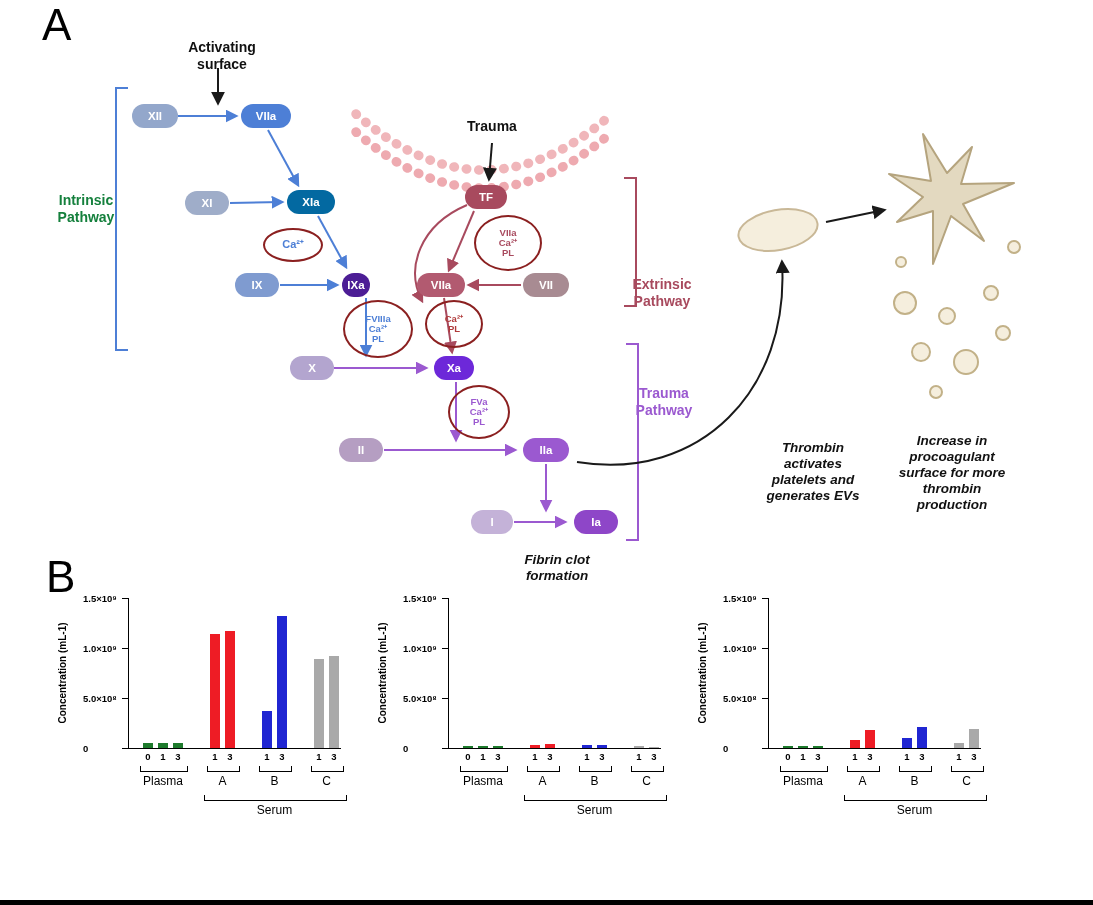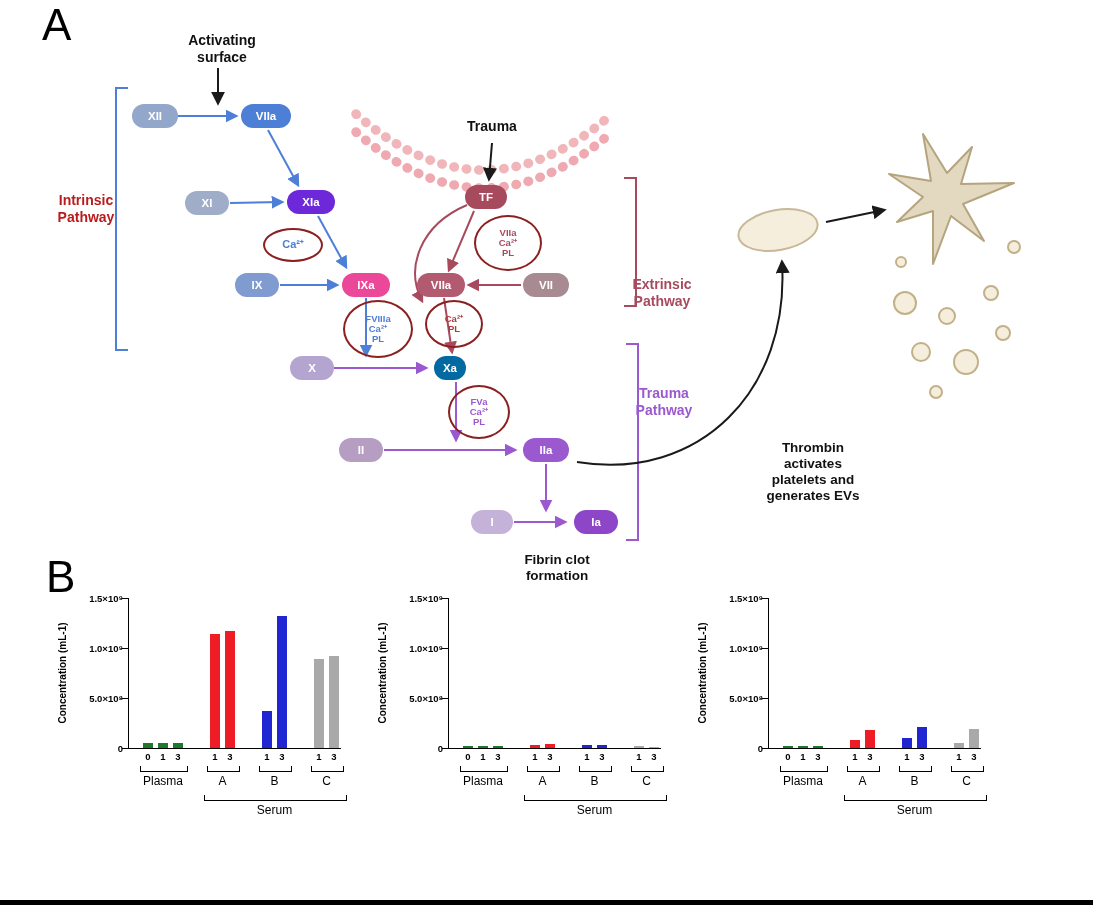--- a/index.html
+++ b/index.html
@@ -8,32 +8,32 @@
   .underlay{position:absolute;left:0;top:0;z-index:0;}
   .panel-label{position:absolute;z-index:3;font-size:44px;color:#000;font-weight:400;}
   .pill{position:absolute;z-index:2;height:24px;border-radius:13px;color:#fff;font-weight:bold;
         font-size:11.5px;display:flex;align-items:center;justify-content:center;}
   .cofactor{position:absolute;z-index:2;border:2.5px solid #8b2020;border-radius:50%;
         display:flex;align-items:center;justify-content:center;text-align:center;
         font-weight:bold;white-space:pre-line;line-height:1.05;background:transparent;}
   .cofactor.solid{background:#fff;}
   .note{position:absolute;z-index:2;text-align:center;font-weight:bold;font-size:14px;
         white-space:pre-line;line-height:1.18;color:#111;}
-  .note.small{font-size:13.5px;}
+  .note.small{font-size:13.5px;font-style:italic;}
   
   .charts-row{position:absolute;left:62px;top:598px;display:flex;gap:28px;z-index:2;}
   .chart{width:292px;}
   .chart-title{text-align:center;padding-left:56px;font-size:12.5px;color:#3d3d3d;margin-bottom:18px;}
   .plot{position:relative;margin-left:66px;width:212px;height:150px;
         border-left:1.6px solid #000;border-bottom:1.6px solid #000;}
   .ylabel{position:absolute;left:-60px;top:138px;width:150px;height:12px;
         transform-origin:0 100%;transform:rotate(-90deg);text-align:center;
         font-weight:bold;font-size:10px;white-space:nowrap;color:#000;}
   .ytick{position:absolute;left:-7px;width:7px;height:1.5px;background:#000;}
-  .yticklabel{position:absolute;left:-46px;width:40px;text-align:right;font-size:9.5px;font-weight:bold;color:#000;}
+  .yticklabel{position:absolute;left:-46px;width:40px;font-size:9.5px;font-weight:bold;color:#000;}
   .bar{position:absolute;bottom:0;z-index:1;}
   .xticklabel{position:absolute;top:153px;width:16px;text-align:center;font-size:9.5px;font-weight:bold;color:#000;}
   .bracket{position:absolute;height:5px;border-left:1.2px solid #000;border-right:1.2px solid #000;border-bottom:1.2px solid #000;}
   .group-bracket{top:168px;}
   .grouplabel{position:absolute;top:176px;width:60px;text-align:center;font-size:12px;color:#000;}
   .serum-bracket{top:197px;}
   .serumlabel{position:absolute;top:205px;width:60px;text-align:center;font-size:12px;color:#000;}
   .bottom-bar{position:absolute;left:0;bottom:0;width:100%;height:5px;background:#000;z-index:4;}
 </style>
 </head>
@@ -110,47 +110,52 @@
       <circle cx="921" cy="352" r="9"></circle>
       <circle cx="966" cy="362" r="12"></circle>
       <circle cx="1003" cy="333" r="7"></circle>
       <circle cx="936" cy="392" r="6"></circle>
     </g>
   </svg>
 
   <div class="panel-label" style="left:42px;top:0px">A</div>
   <div class="panel-label" style="left:46px;top:552px">B</div>
 
-  <div class="note" style="left:162px;top:32px;width:120px">Activating
+  <div class="note" style="left:162px;top:39px;width:120px">Activating
 surface</div>
   <div class="note" style="left:452px;top:118px;width:80px">Trauma</div>
-  <div class="note" style="left:36px;top:192px;width:100px;color:#b91c1c">Intrinsic
+  <div class="note" style="left:36px;top:192px;width:100px;color:#15803d">Intrinsic
 Pathway</div>
   <div class="note" style="left:612px;top:276px;width:100px;color:#a84a5e">Extrinsic
 Pathway</div>
   <div class="note" style="left:614px;top:385px;width:100px;color:#9b59d0">Trauma
 Pathway</div>
   <div class="note small" style="left:738px;top:440px;width:150px">Thrombin
 activates
 platelets and
 generates EVs</div>
+  <div class="note small" style="left:877px;top:433px;width:150px">Increase in
+procoagulant
+surface for more
+thrombin
+production</div>
   <div class="note small" style="left:497px;top:552px;width:120px">Fibrin clot
 formation</div>
 
   <div class="pill" style="left:132px;top:104px;width:46px;background:#93a7cb">XII</div>
   <div class="pill" style="left:241px;top:104px;width:50px;background:#4d7fd6">VIIa</div>
   <div class="pill" style="left:185px;top:191px;width:44px;background:#9fadc9">XI</div>
-  <div class="pill" style="left:287px;top:190px;width:48px;background:#6d28d9">XIa</div>
+  <div class="pill" style="left:287px;top:190px;width:48px;background:#0369a1">XIa</div>
   <div class="pill" style="left:235px;top:273px;width:44px;background:#7f9bd0">IX</div>
-  <div class="pill" style="left:342px;top:273px;width:48px;background:#ec4899">IXa</div>
+  <div class="pill" style="left:342px;top:273px;width:28px;background:#4c1d95">IXa</div>
   <div class="pill" style="left:465px;top:185px;width:42px;background:#a84a5e">TF</div>
   <div class="pill" style="left:417px;top:273px;width:48px;background:#b25a70">VIIa</div>
   <div class="pill" style="left:523px;top:273px;width:46px;background:#a88b92">VII</div>
   <div class="pill" style="left:290px;top:356px;width:44px;background:#b3a5cf">X</div>
-  <div class="pill" style="left:434px;top:356px;width:32px;background:#0369a1">Xa</div>
+  <div class="pill" style="left:434px;top:356px;width:40px;background:#6d28d9">Xa</div>
   <div class="pill" style="left:339px;top:438px;width:44px;background:#b59ec2">II</div>
   <div class="pill" style="left:523px;top:438px;width:46px;background:#9b59d0">IIa</div>
   <div class="pill" style="left:471px;top:510px;width:42px;background:#c4b2d8">I</div>
   <div class="pill" style="left:574px;top:510px;width:44px;background:#8e46c8">Ia</div>
 
   <div class="cofactor" style="left:263px;top:228px;width:56px;height:30px;color:#4d7fd6;font-size:11px">Ca²⁺</div>
   <div class="cofactor solid" style="left:474px;top:215px;width:64px;height:52px;color:#a84a5e;font-size:9.5px">VIIa
 Ca²⁺
 PL</div>
   <div class="cofactor" style="left:343px;top:300px;width:66px;height:54px;color:#4d7fd6;font-size:9.5px">FVIIIa

